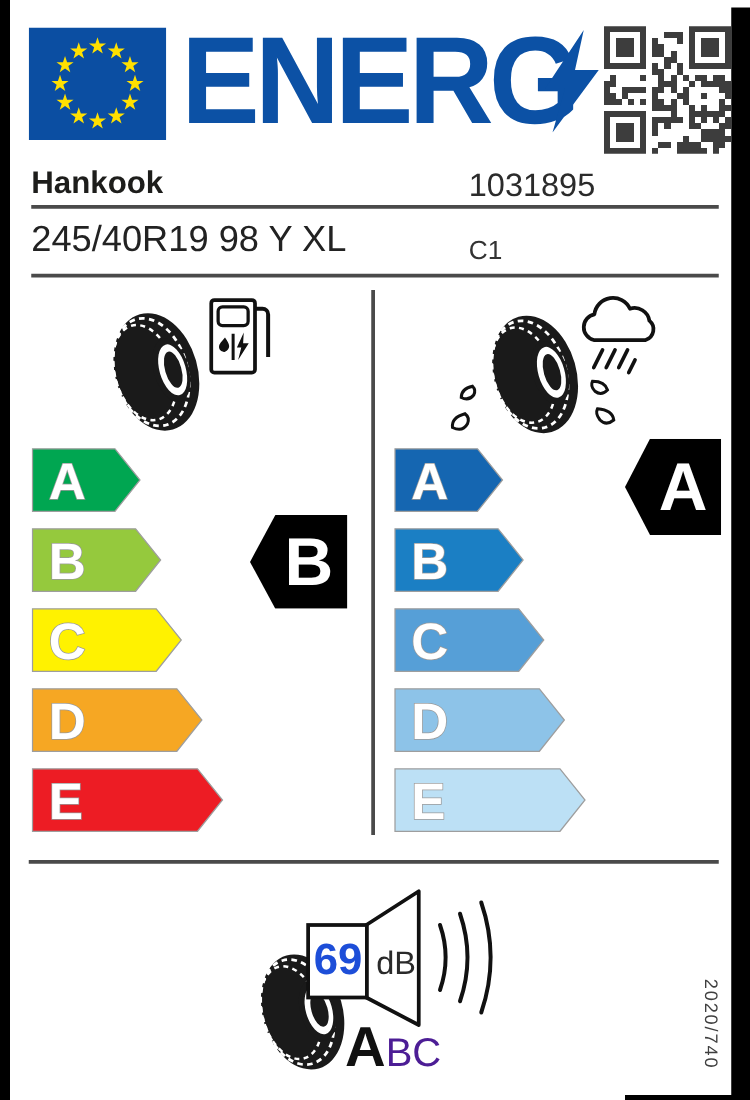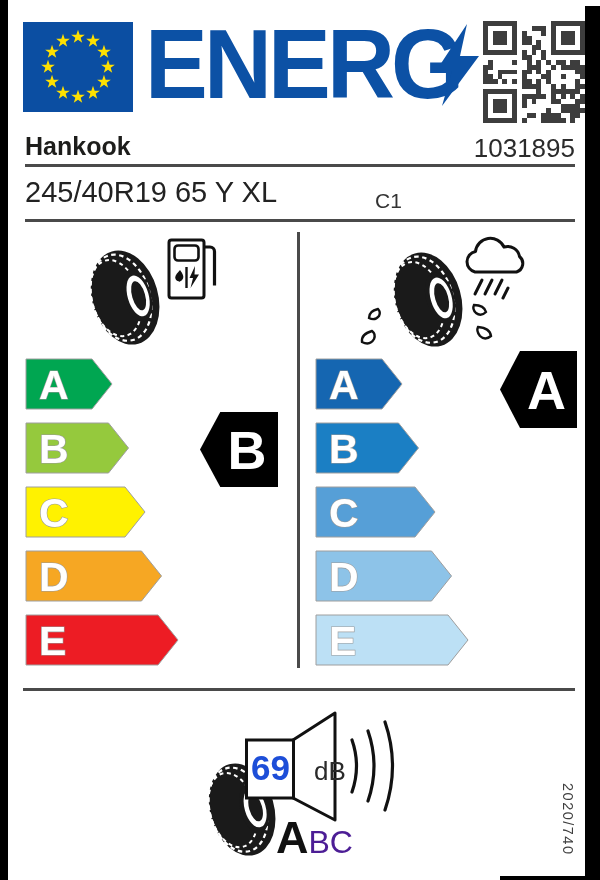--- a/index.html
+++ b/index.html
@@ -21,37 +21,37 @@
     transform:scaleX(0.95);transform-origin:left center;white-space:nowrap;
   }
   #lightning{left:436px;top:24px;}
   #qr-code{left:483px;top:21px;}
   
   .hline{background:#4a4a4a;height:2.5px;left:25px;width:550px;}
   #divider-1{top:164px;}
   #divider-2{top:219px;}
   #divider-3{top:688px;width:552px;left:23px;}
   #brand{left:25px;top:132px;font-size:25px;font-weight:bold;}
-  #article-number{top:133px;left:375px;width:200px;text-align:right;font-size:26px;color:#2b2b2b;}
+  #article-number{top:133px;left:375px;width:200px;text-align:left;font-size:26px;color:#2b2b2b;}
   #tire-size{left:25px;top:176px;font-size:29px;color:#222;}
   #tire-class{top:189px;left:375px;width:200px;text-align:left;font-size:21px;color:#333;}
   
   #vdivider{left:297px;top:232px;width:2.5px;height:436px;background:#4a4a4a;}
   
   .indicator{
     background:#000;display:flex;align-items:center;justify-content:center;
     clip-path:polygon(0 50%, 26% 0, 100% 0, 100% 100%, 26% 100%);
     color:#fff;font-weight:bold;font-size:54px;padding-left:16px;box-sizing:border-box;
   }
   #fuel-indicator{left:200px;top:412px;width:78px;height:75px;}
   #wet-indicator{left:500px;top:351px;width:77px;height:77px;}
   
   #noise-db{left:251px;top:748px;white-space:nowrap;z-index:4;}
   #noise-db .v{font-size:35px;font-weight:bold;color:#1d4ed8;}
-  #noise-db .u{font-size:26px;color:#2a2a2a;margin-left:24px;}
+  #noise-db .u{font-size:26px;color:#2a2a2a;margin-left:11px;}
   #noise-class{left:276px;top:812px;white-space:nowrap;z-index:4;}
   #noise-class .big{font-size:45px;font-weight:bold;color:#111;}
   #noise-class .rest{font-size:32px;color:#4c1d95;}
   #regulation{
     right:24px;top:783px;writing-mode:vertical-rl;
     font-size:14.5px;color:#3f3f3f;letter-spacing:1.5px;
   }
   svg{display:block;}
 </style>
 </head>
@@ -217,21 +217,21 @@
       <rect x="16" y="2" width="3" height="3" fill="#3d3d3d"></rect>
       <rect x="0" y="14" width="7" height="7" fill="#3d3d3d"></rect>
       <rect x="1" y="15" width="5" height="5" fill="#fff"></rect>
       <rect x="2" y="16" width="3" height="3" fill="#3d3d3d"></rect>
     </svg>
 </div>
 
 <div class="abs" id="brand">Hankook</div>
 <div class="abs" id="article-number">1031895</div>
 <div class="abs hline" id="divider-1"></div>
-<div class="abs" id="tire-size">245/40R19 65 Y XL</div>
+<div class="abs" id="tire-size">245/40R19 98 Y XL</div>
 <div class="abs" id="tire-class">C1</div>
 <div class="abs hline" id="divider-2"></div>
 
 <div class="abs" id="vdivider"></div>
 
 <div class="abs" style="left:83px;top:246px;">
   <svg width="82" height="102" viewBox="0 0 82 102">
     <g transform="rotate(-16 44 51)">
       <ellipse cx="42" cy="51" rx="33" ry="48" fill="#1a1a1a"></ellipse>
       <ellipse cx="38" cy="50" rx="29" ry="44" fill="none" stroke="#fff" stroke-width="2.2" stroke-dasharray="4.5 3.5"></ellipse>

